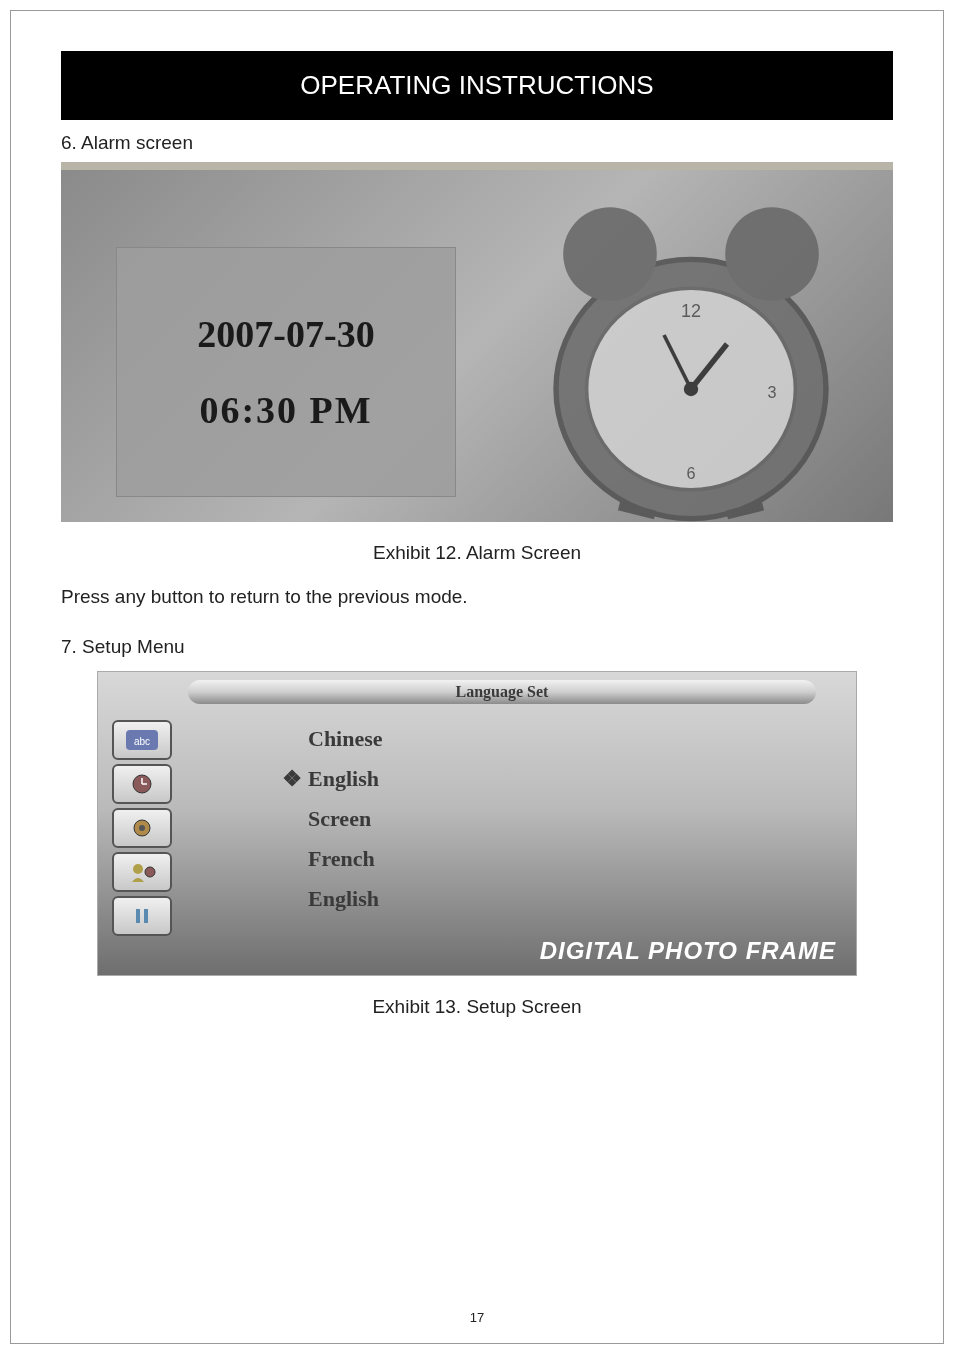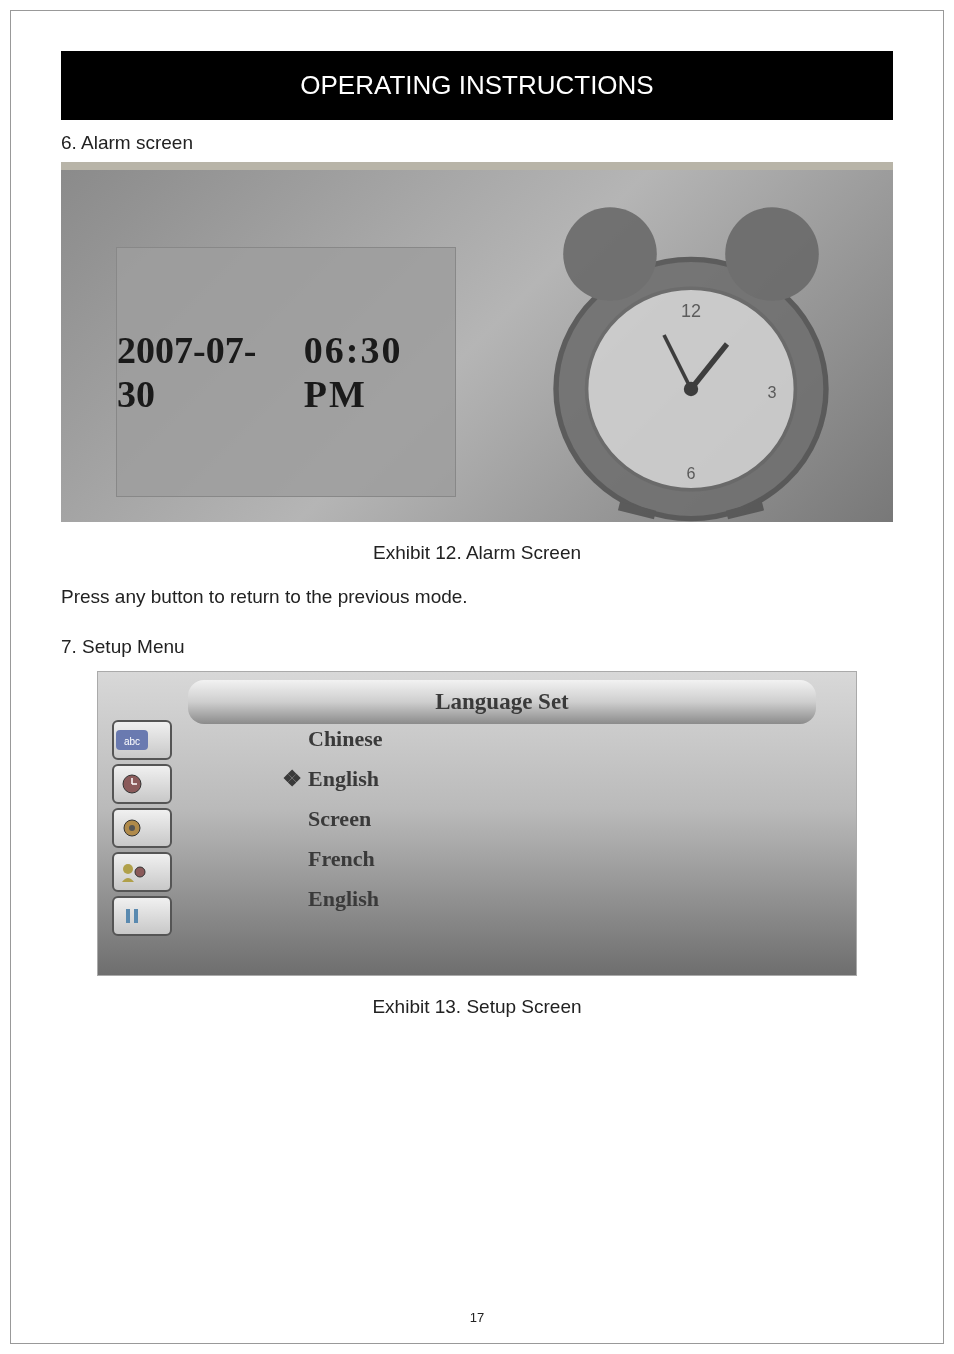--- a/index.html
+++ b/index.html
@@ -48,21 +48,21 @@
     }
     .alarm-datebox {
       position: absolute;
       top: 85px;
       left: 55px;
       width: 340px;
       height: 250px;
       background: rgba(158,158,158,0.85);
       border: 1px solid #888;
       display: flex;
-      flex-direction: row;
+      flex-direction: column;
       justify-content: center;
       align-items: center;
       gap: 32px;
     }
     .alarm-date {
       font-family: 'Times New Roman', serif;
       font-weight: bold;
       font-size: 38px;
       color: #1a1a1a;
     }
@@ -102,47 +102,47 @@
       margin: 12px auto 0 auto;
       position: relative;
       background: linear-gradient(180deg, #d8d8d8 0%, #bababa 45%, #6e6e6e 100%);
       border: 1px solid #aaa;
     }
     .setup-title-bar {
       position: absolute;
       top: 8px;
       left: 90px;
       right: 40px;
-      height: 44px;
+      height: 24px;
       background: linear-gradient(180deg, #f2f2f2 0%, #cecece 50%, #8b8b8b 100%);
       border-radius: 16px;
       display: flex;
       align-items: center;
       justify-content: center;
       font-family: Georgia, serif;
       font-weight: bold;
-      font-size: 23px;
+      font-size: 16px;
       color: #3a3a3a;
     }
     .sidebar {
       position: absolute;
       left: 14px;
       top: 48px;
       width: 72px;
     }
     .sidebar-icon {
       width: 60px;
       height: 40px;
       background: linear-gradient(180deg, #f0f0f0, #c8c8c8);
       border: 2px solid #555;
       border-radius: 6px;
       margin-bottom: 4px;
       display: flex;
       align-items: center;
-      justify-content: flex-start;
+      justify-content: center;
       font-size: 22px;
       color: #444;
     }
     .lang-list {
       position: absolute;
       left: 180px;
       top: 54px;
     }
     .lang-item {
       font-family: Georgia, serif;
@@ -274,19 +274,20 @@
         <div class="lang-item">
           <span class="lang-marker"></span>
           <span>French</span>
         </div>
         <div class="lang-item">
           <span class="lang-marker"></span>
           <span>English</span>
         </div>
       </div>
 
+      <div class="footer-brand">DIGITAL PHOTO FRAME</div>
     </div>
 
     <div class="caption">Exhibit 13. Setup Screen</div>
   </div>
 
   <div class="page-number">17</div>
 </div>
 
 </body></html>

